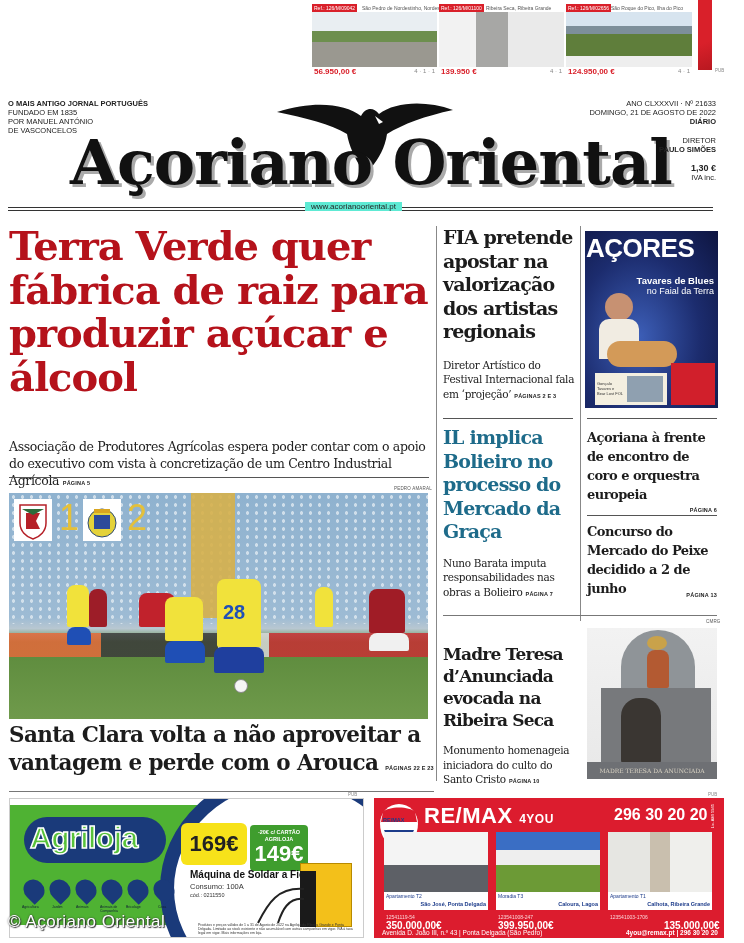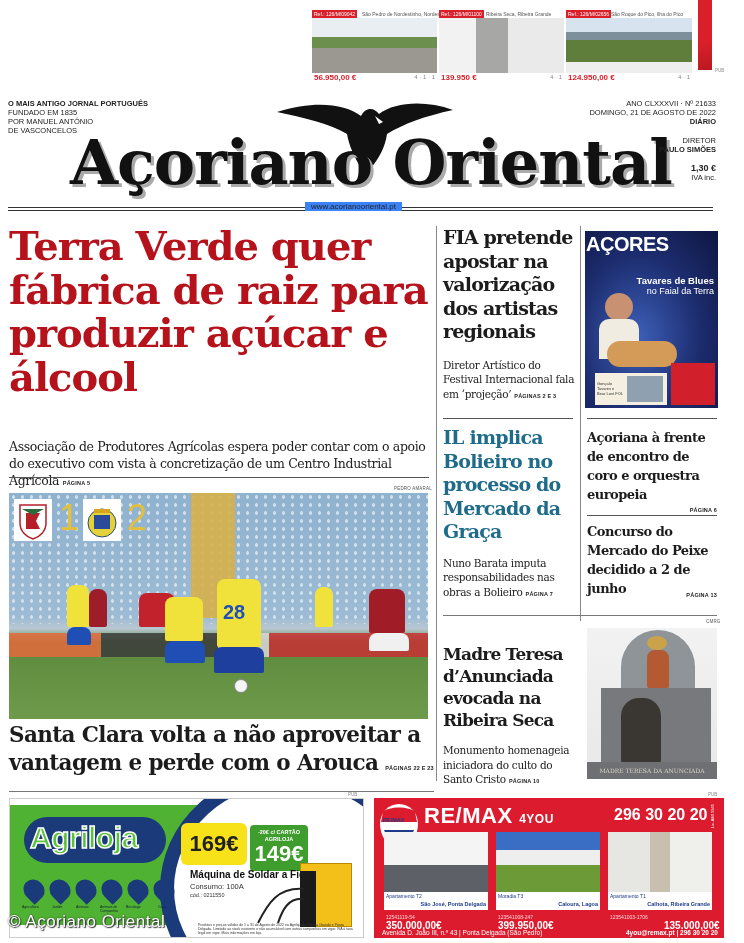--- a/index.html
+++ b/index.html
@@ -13,39 +13,39 @@
     background: repeating-linear-gradient(135deg, #e2262e 0 6px, #d9202a 6px 12px); }
   .cc-house { position: absolute; left: 74px; top: 9px; width: 22px; height: 18px; }
   .cc-name { position: absolute; left: 8px; top: 29px; color: #fff; font-size: 22px; font-family: "Liberation Sans", sans-serif; letter-spacing: 0.3px; }
   .cc-seal { position: absolute; top: 32px; width: 22px; height: 22px; border-radius: 50%; border: 2px solid #fff; background: #d9202a; }
   .cc-phone { position: absolute; left: 5px; top: 57px; color: #fff; font-size: 11px; font-weight: bold; font-family: "Liberation Sans", sans-serif; }
   .cc-url { position: absolute; left: 94px; top: 59px; color: #fff; font-size: 7px; font-weight: bold; font-family: "Liberation Sans", sans-serif; }
   .cc-star { position: absolute; left: 238px; top: 6px; width: 56px; height: 58px;
     background: #e39035; clip-path: polygon(50% 0,62% 35%,100% 38%,70% 60%,80% 100%,50% 78%,20% 100%,30% 60%,0 38%,38% 35%); }
   .cc-star-text { position: absolute; left: 246px; top: 22px; width: 40px; text-align: center; color: #fff; font-size: 6px; font-weight: bold; line-height: 7px; font-family: "Liberation Sans", sans-serif; }
 
-  .listing { position: absolute; top: 10px; height: 72px; }
+  .listing { position: absolute; top: 4px; height: 72px; }
   .listing .ref { position: absolute; left: 0; top: 0; height: 8px; background: #d9202a; color: #fff; font-size: 5px; padding: 1px 2px; font-family: "Liberation Sans", sans-serif; }
   .listing .loc { position: absolute; top: 1px; font-size: 5px; color: #555; font-family: "Liberation Sans", sans-serif; white-space: nowrap; }
   .listing .photo { position: absolute; left: 0; top: 8px; height: 55px; }
   .listing .price { position: absolute; left: 2px; top: 63px; color: #d9202a; font-size: 8px; font-weight: bold; font-family: "Liberation Sans", sans-serif; }
   .listing .rooms { position: absolute; right: 2px; top: 64px; color: #888; font-size: 6px; font-family: "Liberation Sans", sans-serif; }
   .red-stripe { position: absolute; left: 690px; top: 0; width: 14px; height: 70px; background: linear-gradient(160deg,#d9202a 60%, #b81820); }
   .pub-tag { position: absolute; font-size: 4.5px; color: #888; font-family: "Liberation Sans", sans-serif; }
 
   
   .mh-left { left: 8px; top: 99px; font-family: "Liberation Sans", sans-serif; font-size: 7.5px; line-height: 9px; color: #222; }
   .mh-left .bold { font-weight: bold; }
   .mh-right { right: 28px; top: 99px; text-align: right; font-family: "Liberation Sans", sans-serif; font-size: 7.5px; line-height: 9px; color: #222; }
   .mh-title { left: 70px; top: 120px; width: 600px; height: 80px; }
   .mh-title-text { position: absolute; left: 0; top: 6px; font-family: "DejaVu Serif", serif; font-weight: bold; font-size: 62px; letter-spacing: -1px; color: #111; white-space: nowrap;
     text-shadow: 3px 3px 0 #aaa; }
   .eagle { position: absolute; left: 205px; top: -22px; width: 180px; height: 78px; }
   .mh-rule { left: 8px; top: 207px; width: 705px; height: 4px; border-top: 1px solid #333; border-bottom: 1px solid #333; }
-  .mh-url { left: 305px; top: 202px; background: #3b82f6; padding: 0 6px; font-family: "Liberation Sans", sans-serif; font-size: 8px; color: #222; }
+  .mh-url { left: 305px; top: 202px; background: #5eead4; padding: 0 6px; font-family: "Liberation Sans", sans-serif; font-size: 8px; color: #222; }
 
   
   .lead-head { left: 9px; top: 224px; width: 420px; font-family: "DejaVu Serif", serif; font-weight: bold; color: #b5121b; font-size: 40px; line-height: 43.5px; letter-spacing: -1px; }
   .lead-sub { left: 9px; top: 438px; width: 425px; font-family: "DejaVu Serif", serif; font-size: 12.5px; line-height: 17px; color: #222; letter-spacing: -0.35px; }
   .pg { font-family: "Liberation Sans", sans-serif; font-weight: bold; font-size: 5.5px; color: #222; letter-spacing: 0.2px; }
   .rule-h { height: 0; border-top: 1.5px solid #555; }
   .rule-thin { height: 0; border-top: 1px solid #777; }
   .rule-vert { width: 0; border-left: 1px solid #888; }
   .credit { font-family: "Liberation Sans", sans-serif; font-size: 4.5px; color: #555; letter-spacing: 0.2px; }
 
@@ -67,21 +67,21 @@
   .col-mid { left: 443px; width: 132px; }
   .mid-head { font-family: "DejaVu Serif", serif; font-weight: bold; font-size: 19px; line-height: 23.5px; letter-spacing: -0.8px; color: #1c1c1c; }
   .mid-sub { font-family: "DejaVu Serif", serif; font-size: 10.5px; line-height: 14.5px; color: #222; letter-spacing: -0.3px; }
   .teal { color: #1e6b8a; }
 
   
   .col-right { left: 587px; width: 130px; }
   .right-head { font-family: "DejaVu Serif", serif; font-weight: bold; font-size: 13px; line-height: 19px; letter-spacing: -0.5px; color: #1c1c1c; }
   .magazine { left: 585px; top: 231px; width: 133px; height: 177px; overflow: hidden;
     background: radial-gradient(ellipse at 40% 60%, #3d5fb8 0%, #1c2c6e 55%, #0e1540 100%); }
-  .mag-title { position: absolute; left: 1px; top: 2px; font-family: "Liberation Sans", sans-serif; font-weight: bold; font-size: 20px; color: #fff; letter-spacing: -0.5px; }
+  .mag-title { position: absolute; left: 1px; top: 2px; font-family: "Liberation Sans", sans-serif; font-weight: bold; font-size: 26px; color: #fff; letter-spacing: -0.5px; }
   .mag-feat { position: absolute; right: 4px; top: 45px; text-align: right; font-family: "Liberation Sans", sans-serif; color: #fff; font-size: 9px; line-height: 10px; }
   .mag-feat b { font-size: 9.5px; }
 
   .madre-photo { left: 587px; top: 628px; width: 130px; height: 151px; overflow: hidden; background: linear-gradient(180deg,#f2f2f2 0%, #e8e8e8 100%); }
 
   
   .agri-ad { left: 9px; top: 798px; width: 355px; height: 140px; overflow: hidden; background: #fff; border: 1px solid #ccc; }
   .agri-green { position: absolute; left: 0; top: 6px; width: 305px; height: 120px; background: #4fb233; }
   .agri-logo-pill { position: absolute; left: 14px; top: 18px; width: 142px; height: 46px; background: #1a3a7a; border-radius: 23px; }
   .agri-logo { position: absolute; left: 20px; top: 22px; font-family: "Liberation Sans", sans-serif; font-weight: bold; font-size: 30px; color: #58c23a; -webkit-text-stroke: 1.5px #fff; letter-spacing: -0.5px; }

